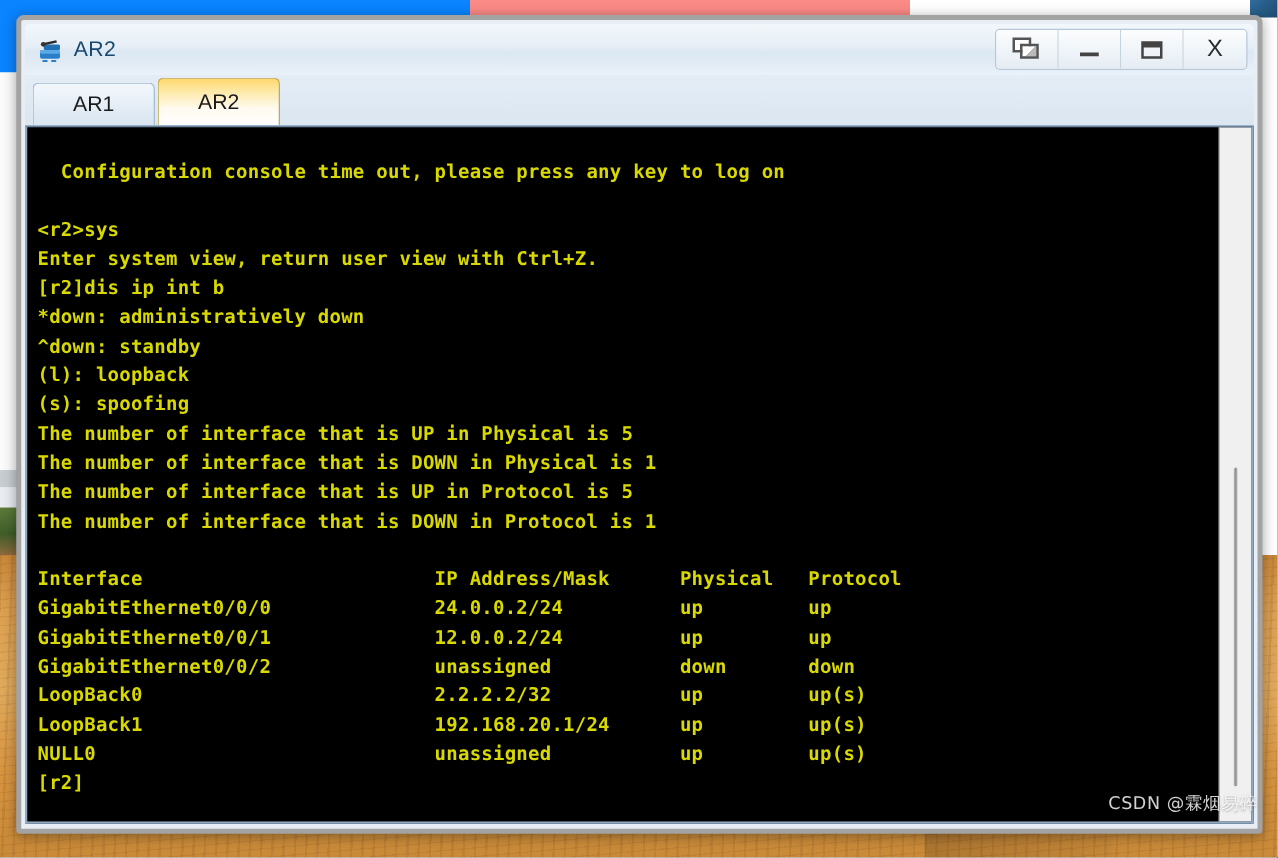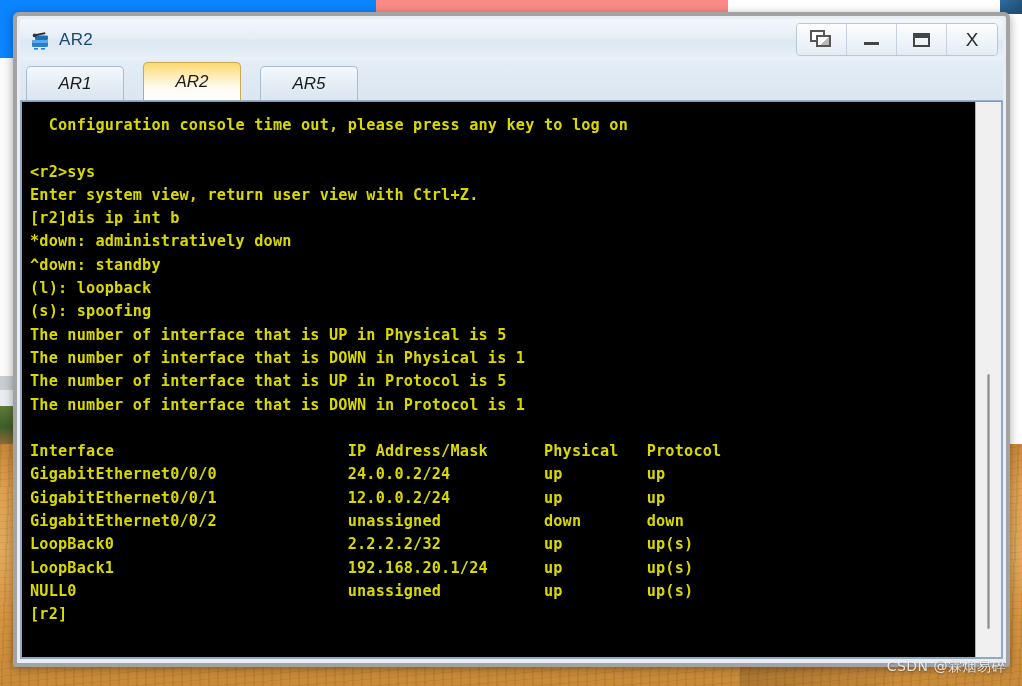--- a/index.html
+++ b/index.html
@@ -170,24 +170,23 @@
     background: linear-gradient(135deg,#fff 55%, #b9b9b9 55%);
   }
 
   
   .tabstrip {
     height: 41px;
     background: linear-gradient(180deg,#e4edf6,#dbe6f1);
     display: flex;
     align-items: flex-end;
     padding-left: 6px;
-    gap: 19px;
+    gap: 2px;
     border-bottom: 1px solid #9ab3cc;
     flex: 0 0 auto;
-    font-style: italic;
   }
   .tab {
     min-width: 98px;
     height: 34px;
     display: flex; align-items: center; justify-content: center;
     font-size: 17px;
     color: #1a1a1a;
     background: linear-gradient(180deg,#f3f8fc 0%, #e3ecf5 60%, #dae5f0 100%);
     border: 1px solid #a8bdd2;
     border-bottom: none;
@@ -214,21 +213,21 @@
     min-height: 0;
     margin: 0;
   }
   .console {
     flex: 1;
     background: #000;
     color: #d9d900;
     font-family: "DejaVu Sans Mono", "Liberation Mono", monospace;
     font-size: 15.2px;
     line-height: 23.3px;
-    padding: 12px 0 0 8px;
+    padding: 24px 0 0 8px;
     white-space: pre;
     overflow: hidden;
     letter-spacing: 0.2px;
     font-weight: bold;
   }
   .console .line { min-height: 23.3px; }
 
   .scrollbar {
     width: 26px;
     background: #f0f0f0;
@@ -244,21 +243,21 @@
     height: 255px;
     background: linear-gradient(90deg,#c0c0c0,#8f8f8f,#c0c0c0);
     border-radius: 2px;
     cursor: pointer;
   }
 
   
   .watermark {
     position: absolute;
     right: 16px;
-    top: 658px;
+    top: 634px;
     font-size: 14px;
     color: rgba(255,255,255,.82);
     text-shadow: 0 1px 2px rgba(0,0,0,.35);
     font-family: "DejaVu Sans", sans-serif;
     letter-spacing: .5px;
     pointer-events: none;
   }
 </style>
 </head>
 <body>
@@ -316,23 +315,20 @@
     </div>
   </div>
 
   <div class="tabstrip">
     <div class="tab">
           <span>AR1</span>
         </div>
     <div class="tab active">
           <span>AR2</span>
         </div>
-    <div class="tab">
-          <span>AR5</span>
-        </div>
   </div>
 
   <div class="console-wrap">
     <div class="console" id="console-output"><div class="line">  Configuration console time out, please press any key to log on</div><div class="line"></div><div class="line">&lt;r2&gt;sys</div><div class="line">Enter system view, return user view with Ctrl+Z.</div><div class="line">[r2]dis ip int b</div><div class="line">*down: administratively down</div><div class="line">^down: standby</div><div class="line">(l): loopback</div><div class="line">(s): spoofing</div><div class="line">The number of interface that is UP in Physical is 5</div><div class="line">The number of interface that is DOWN in Physical is 1</div><div class="line">The number of interface that is UP in Protocol is 5</div><div class="line">The number of interface that is DOWN in Protocol is 1</div><div class="line"></div><div class="line">Interface                         IP Address/Mask      Physical   Protocol</div><div class="line">GigabitEthernet0/0/0              24.0.0.2/24          up         up</div><div class="line">GigabitEthernet0/0/1              12.0.0.2/24          up         up</div><div class="line">GigabitEthernet0/0/2              unassigned           down       down</div><div class="line">LoopBack0                         2.2.2.2/32           up         up(s)</div><div class="line">LoopBack1                         192.168.20.1/24      up         up(s)</div><div class="line">NULL0                             unassigned           up         up(s)</div><div class="line">[r2]</div></div>
     <div class="scrollbar">
       <div class="scroll-thumb"></div>
     </div>
   </div>
 
  </div>

